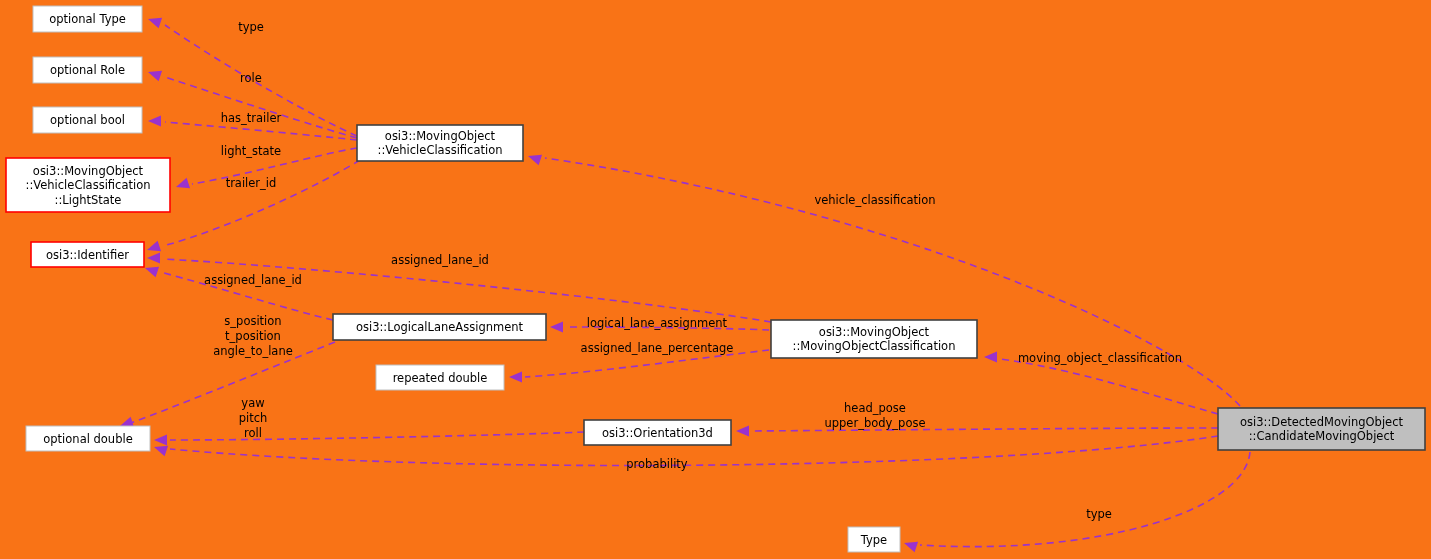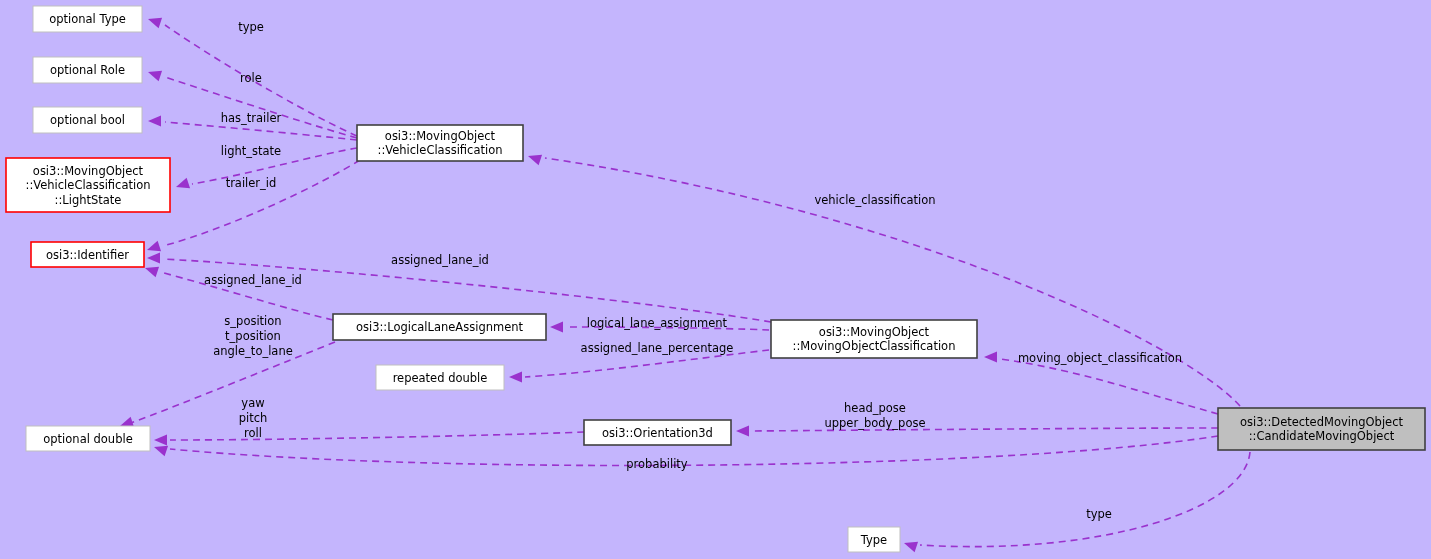--- a/index.html
+++ b/index.html
@@ -10,21 +10,21 @@
   body {
     font-family: "DejaVu Sans", sans-serif;
     width: 1431px;
     height: 559px;
     overflow: hidden;
   }
   #diagram-root {
     position: relative;
     width: 1431px;
     height: 559px;
-    background: #c4b5fd;
+    background: #f97316;
   }
   svg#graph {
     display: block;
     width: 1431px;
     height: 559px;
   }
   .node-rect {
     fill: #ffffff;
   }
   .node-rect.border-gray {

